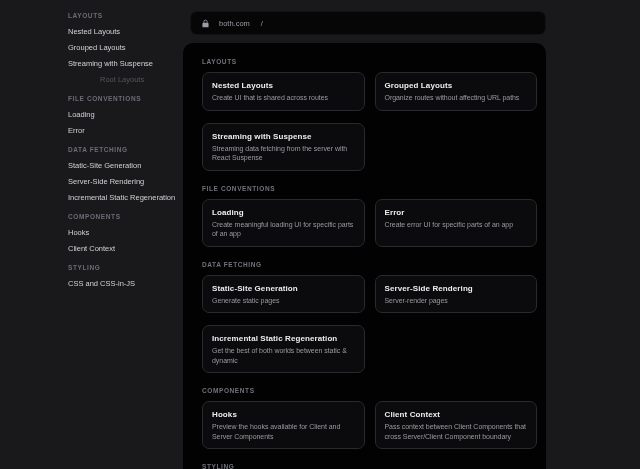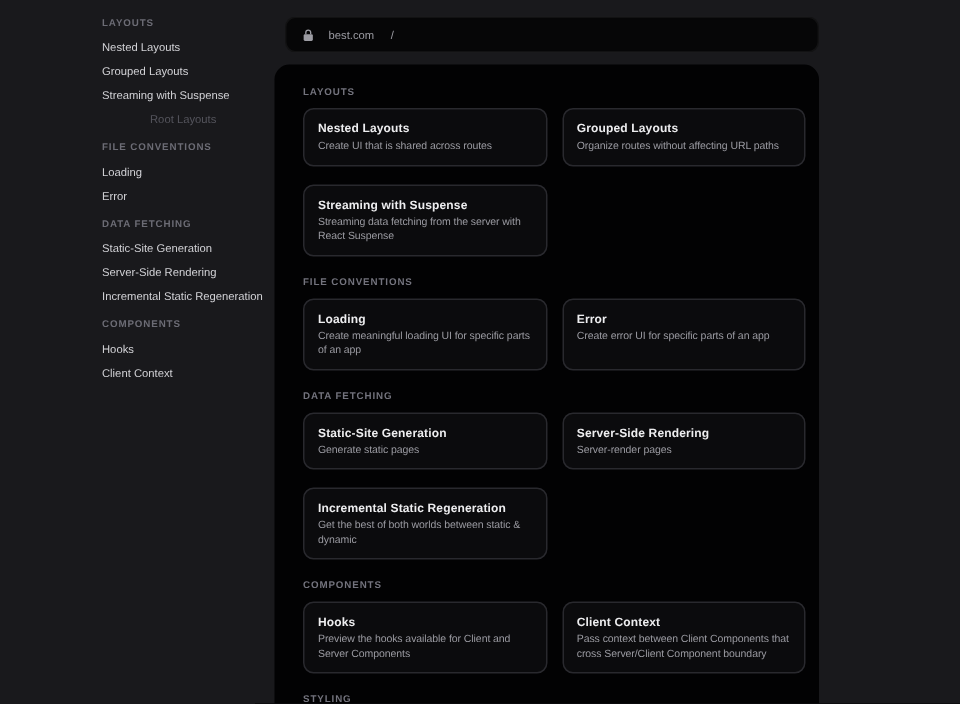--- a/index.html
+++ b/index.html
@@ -146,30 +146,36 @@
         <div class="side-item">Incremental Static Regeneration</div>
       </div>
   </div>
     <div class="side-group">
     <div class="side-header">COMPONENTS</div>
     <div class="side-items">
         <div class="side-item">Hooks</div>
         <div class="side-item">Client Context</div>
       </div>
   </div>
+    <div class="side-group">
+    <div class="side-header">STYLING</div>
+    <div class="side-items">
+        <div class="side-item">CSS and CSS-in-JS</div>
+      </div>
+  </div>
   </aside>
 
 <div class="urlbar">
   <span class="lock">
     <svg viewBox="0 0 10 10" width="9" height="9" fill="none" stroke="#9c9ca3" stroke-width="1">
       <rect x="1.6" y="4.2" width="6.8" height="5" rx="1" fill="#9c9ca3" stroke="none"></rect>
       <path d="M3.2 4.2 V3 a1.8 1.8 0 0 1 3.6 0 V4.2"></path>
     </svg>
   </span>
-  <span class="domain">best.com</span>
+  <span class="domain">both.com</span>
   <span class="path">/</span>
 </div>
 
 <main class="panel" id="panel-root">
     <section class="section">
     <div class="section-label">LAYOUTS</div>
     <div class="cards">
         <div class="card">
     <div class="card-title">Nested Layouts</div>
     <div class="card-desc">Create UI that is shared across routes</div>

